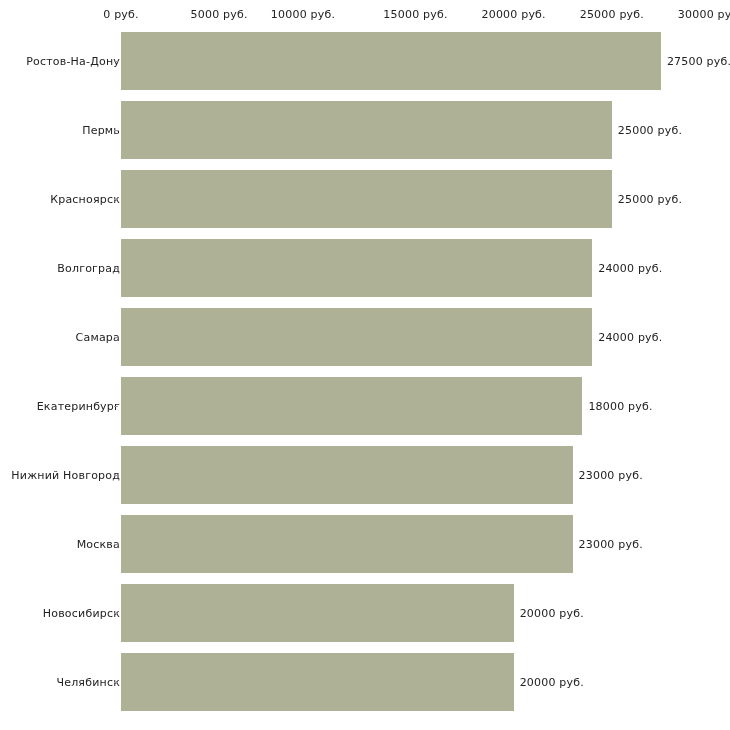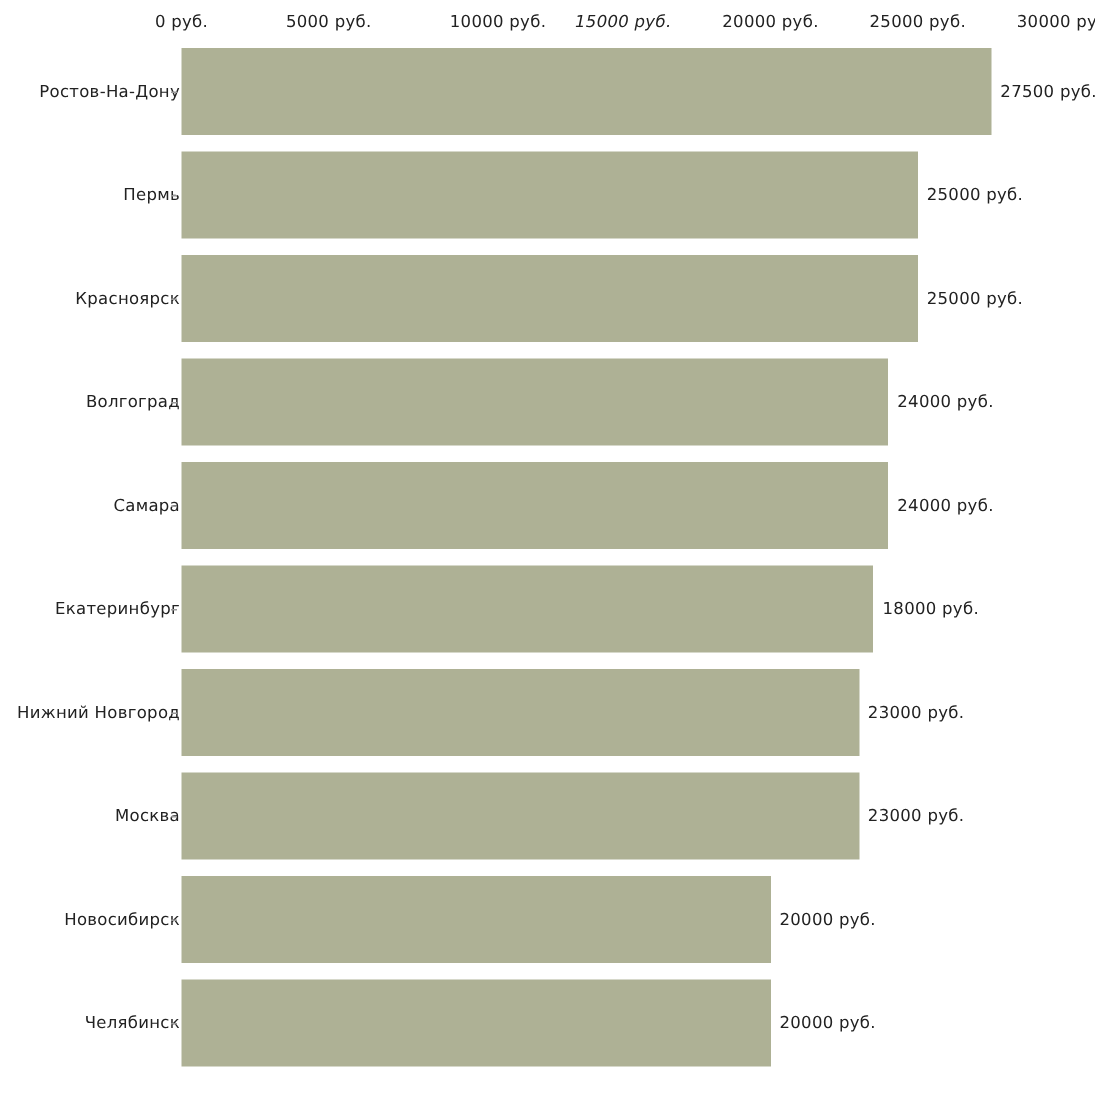--- a/index.html
+++ b/index.html
@@ -85,22 +85,22 @@
     letter-spacing: 0.2px;
   }
 </style>
 </head>
 <body>
 
 <div id="chart-root">
   <div class="axis-top">
       <div class="tick-label" style="left: 121px;">0 руб.</div>
       <div class="tick-label" style="left: 219.167px;">5000 руб.</div>
-      <div class="tick-label" style="left: 332px;">10000 руб.</div>
-      <div class="tick-label" style="left: 415.5px; font-style: italic;">15000 руб.</div>
+      <div class="tick-label" style="left: 303px;">10000 руб.</div>
+      <div class="tick-label" style="left: 415.5px;">15000 руб.</div>
       <div class="tick-label" style="left: 513.667px;">20000 руб.</div>
       <div class="tick-label" style="left: 611.833px;">25000 руб.</div>
       <div class="tick-label" style="left: 710px;">30000 руб.</div>
     </div>
   <div class="plot-area">
       <div class="row" style="top: 4px;">
         <div class="cat-label">Ростов-На-Дону</div>
         <div class="tick-mark"></div>
         <div class="bar" style="width: 539.917px; height: 58px; background: rgb(174, 177, 149);"></div>
         <div class="value-label" style="left: 666.917px; text-align: center;">27500 руб.</div>

